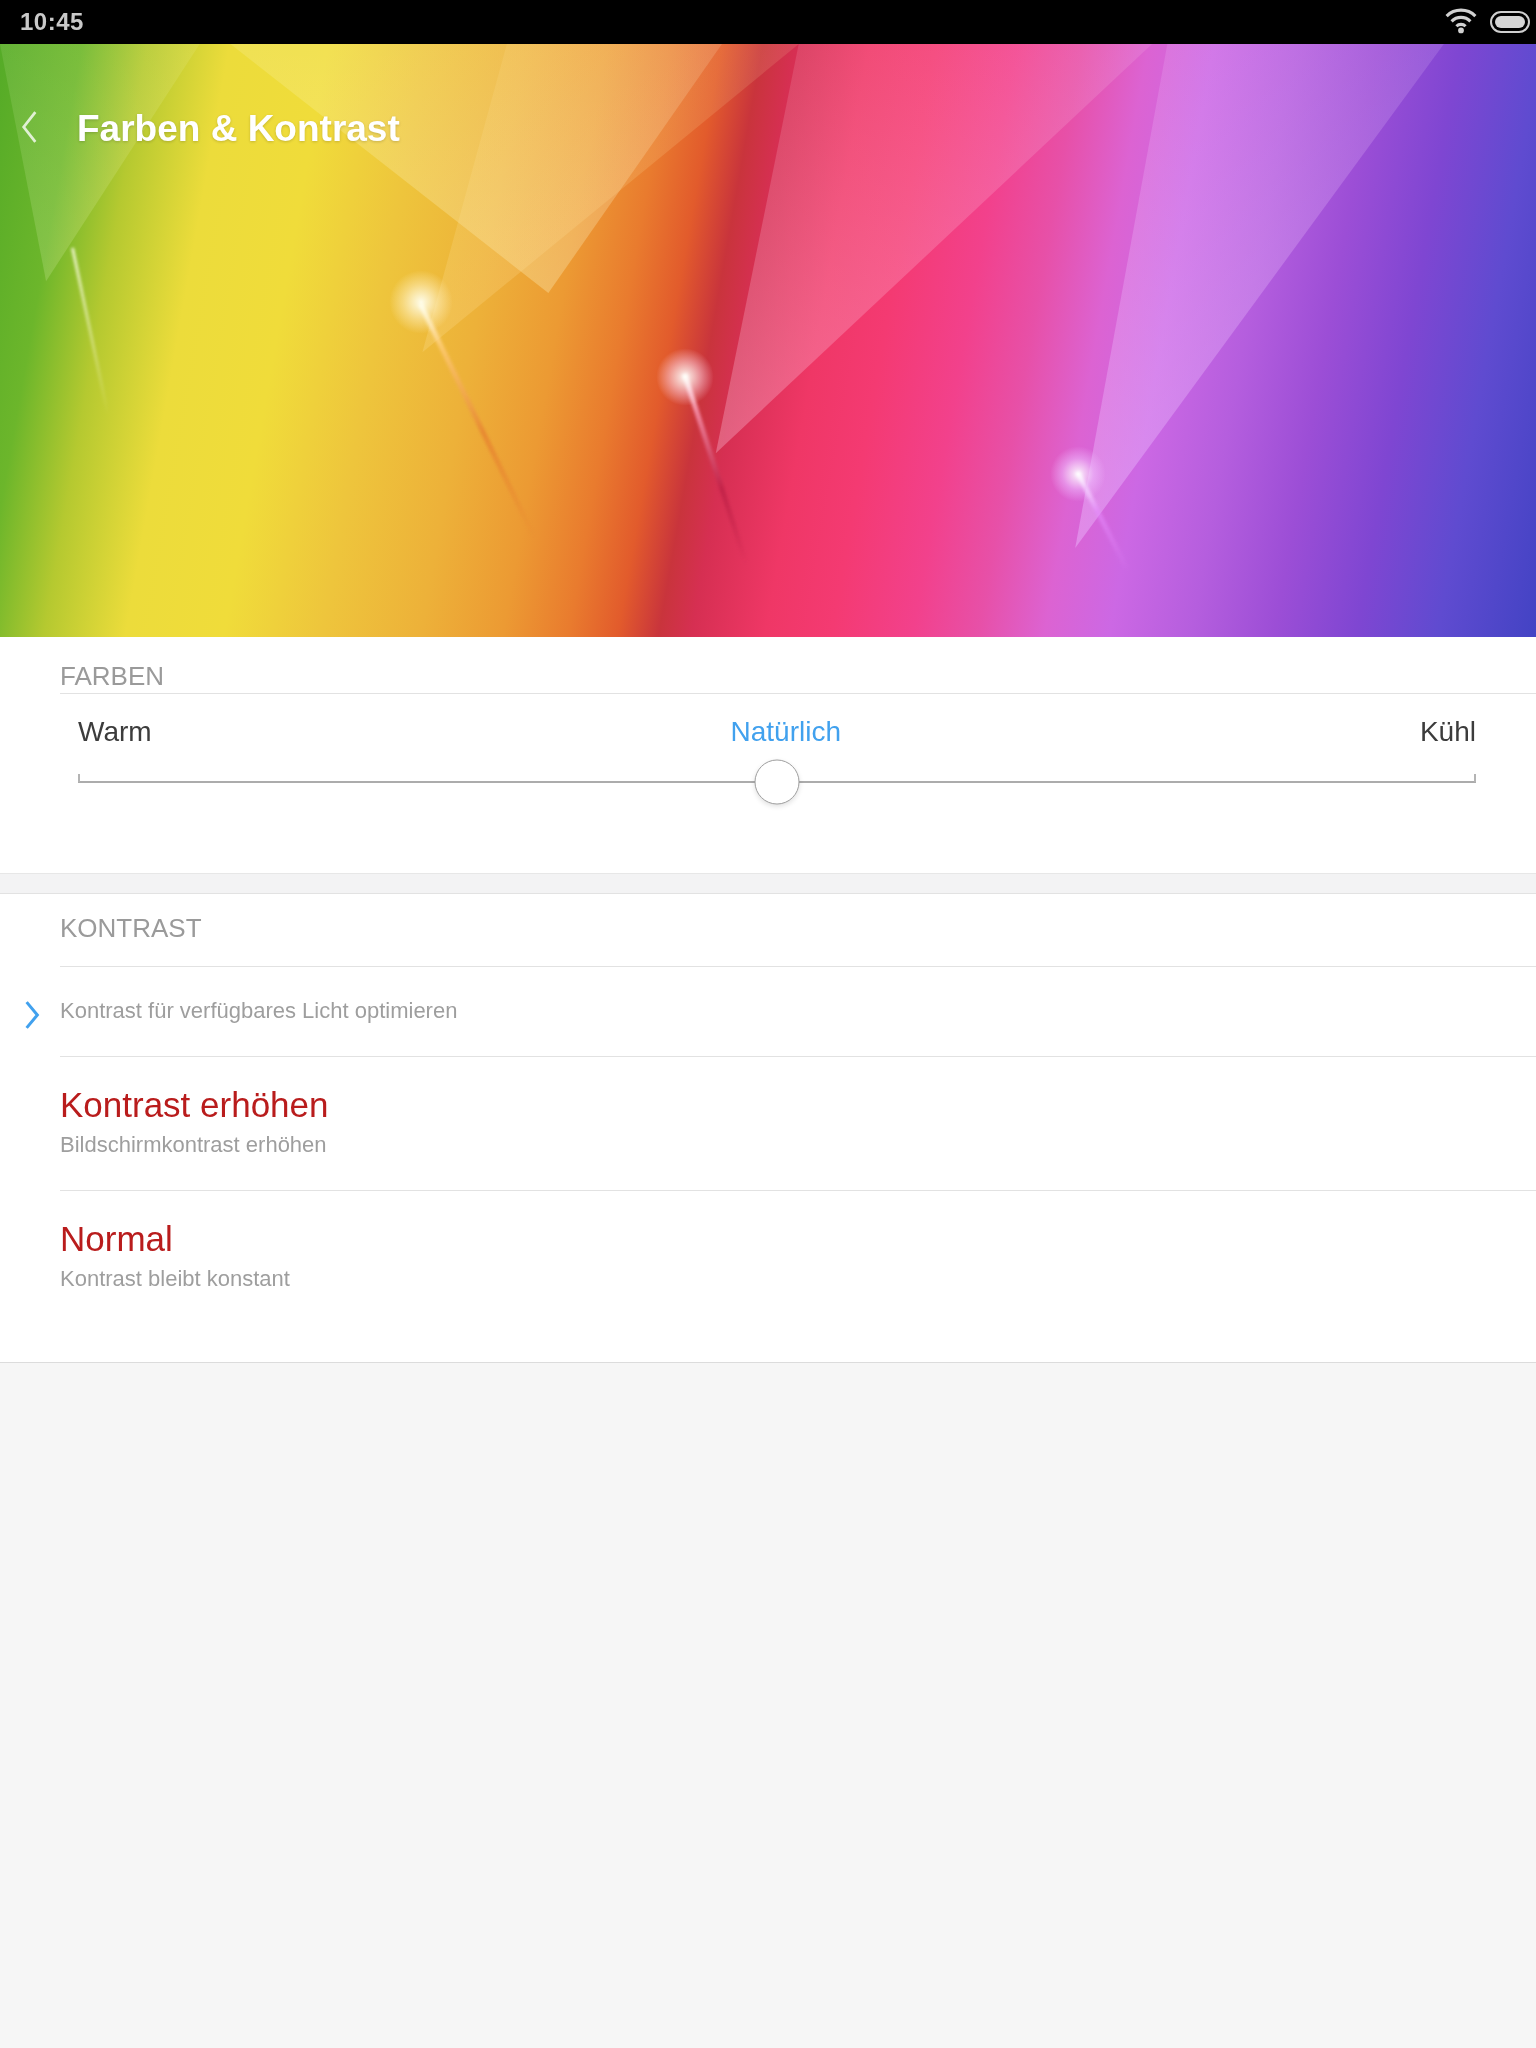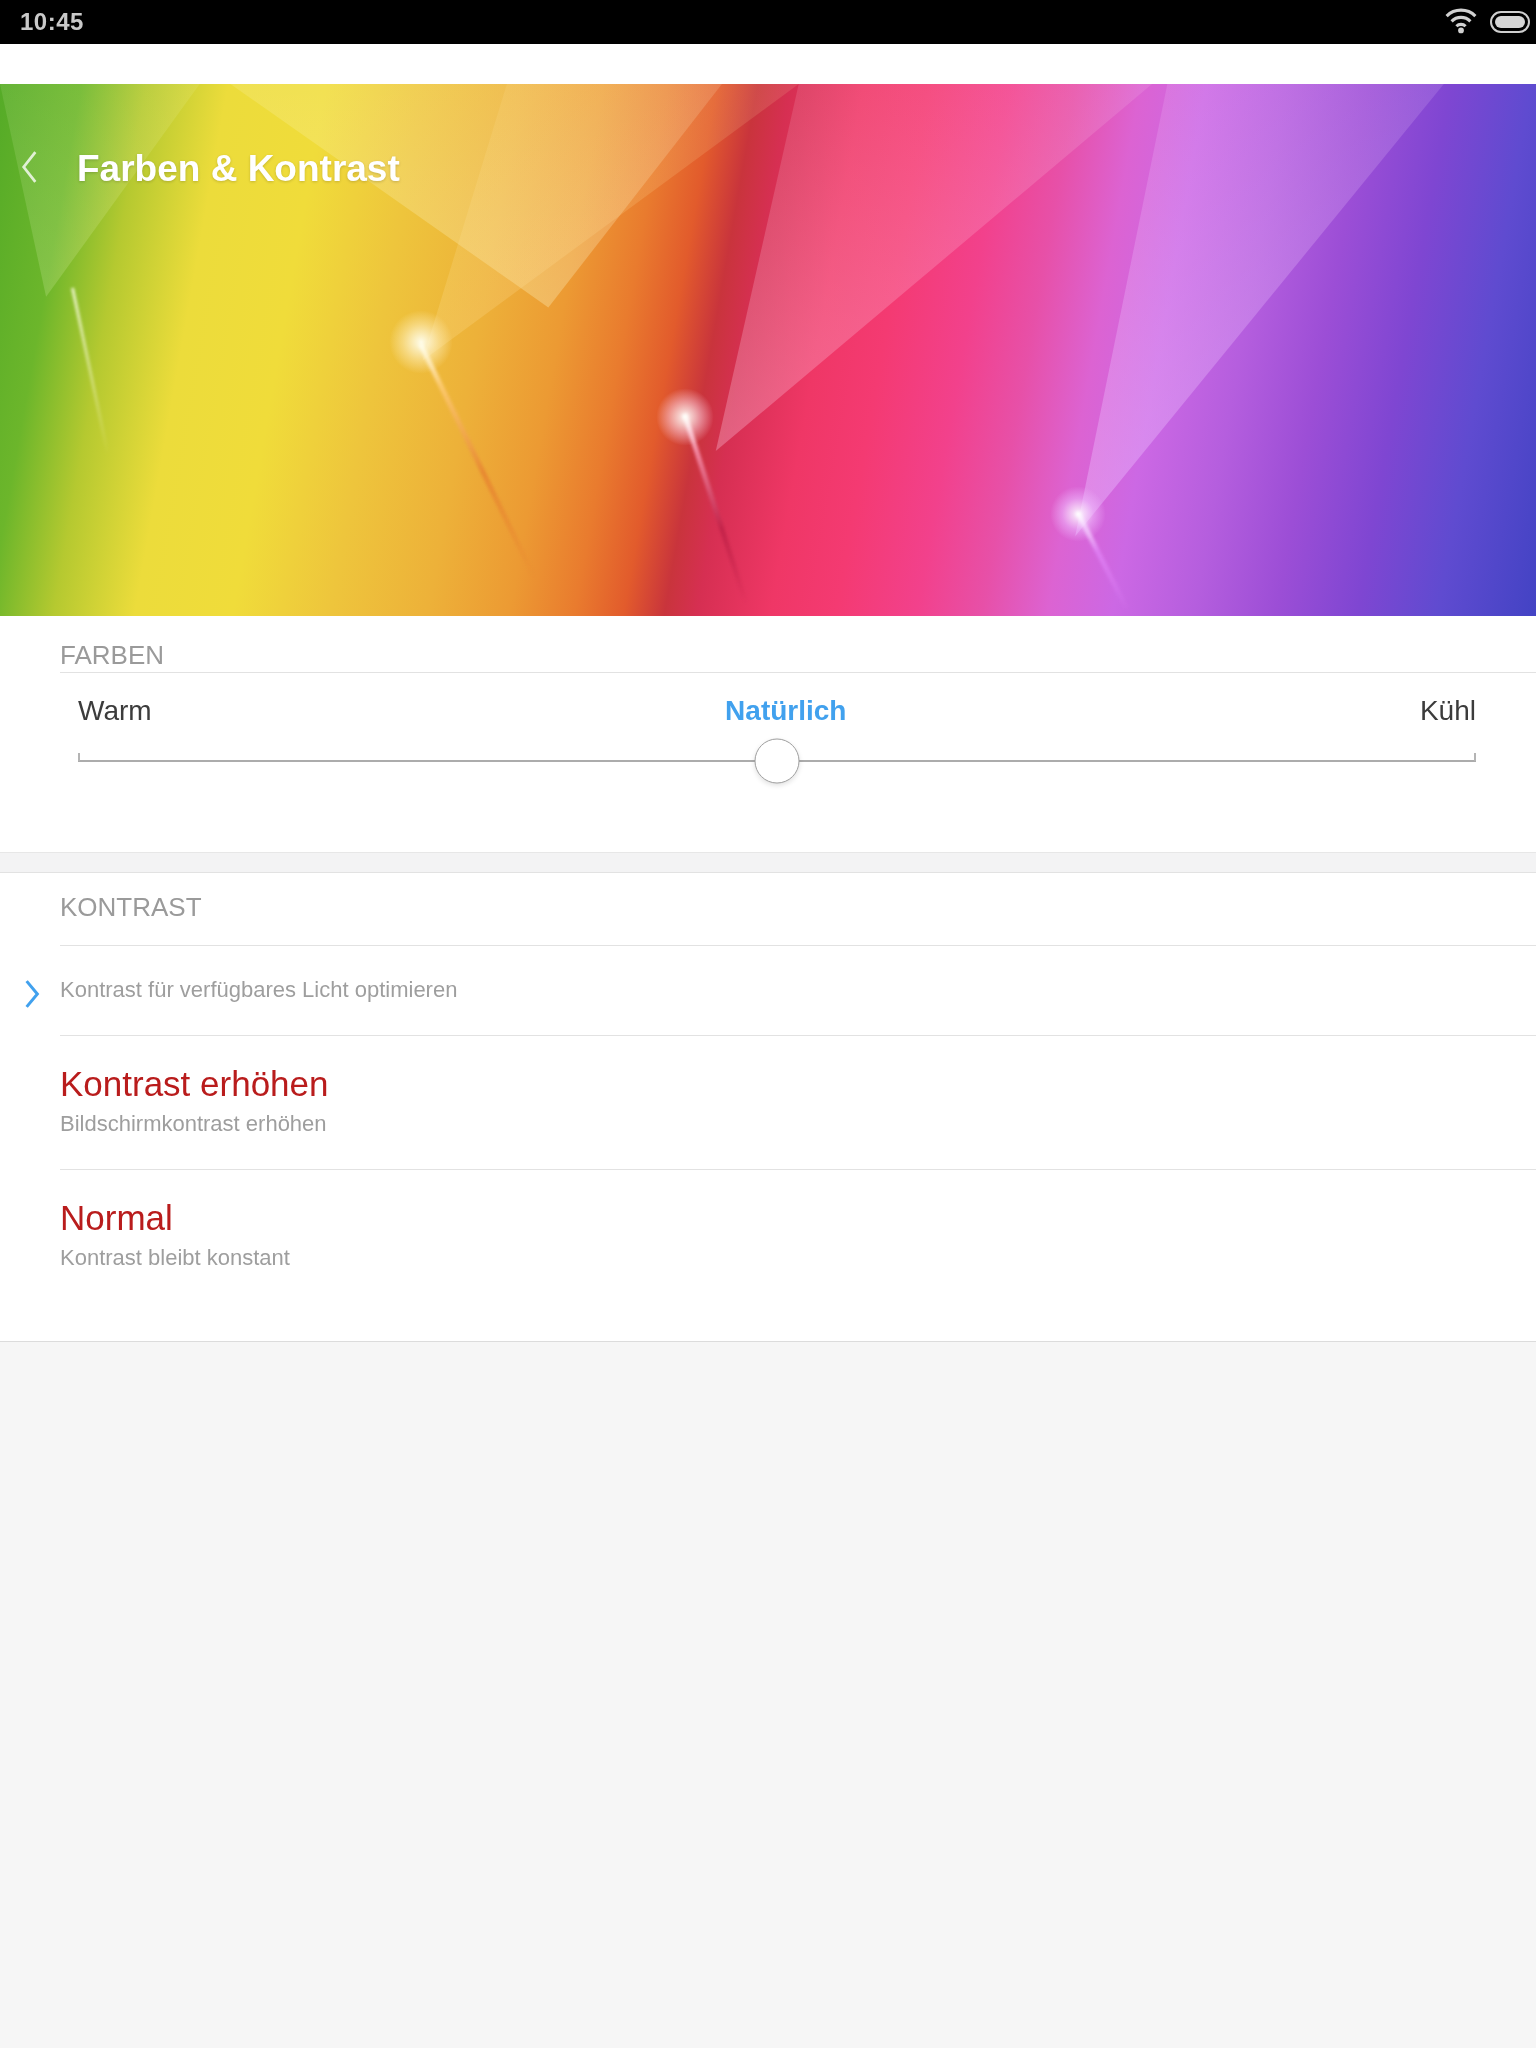--- a/index.html
+++ b/index.html
@@ -37,37 +37,36 @@
   }
   .battery-inner {
     width: 100%; height: 100%;
     background: #d6d6d6;
     border-radius: 6px;
   }
 
   
   .hero {
     position: relative;
-    height: 532px;
+    height: 593px;
     flex: none;
     overflow: hidden;
     background: linear-gradient(100deg,
       #55ab27 0%, #6cb62b 5%,
       #b5c930 9%, #ecdc3b 14%,
       #f0dc3a 20%, #eec53c 26%,
       #edb139 32%, #ec9a33 37%,
       #e97b2e 41%, #e25b2c 44%,
       #c9343c 46.5%, #d62f52 48.5%,
       #ef3766 53%, #f43a72 57%,
       #f2418c 62%, #e750a8 66%,
       #dc63d2 70%, #cc68e4 74%,
       #b55ede 79%, #9c4ed6 84%,
       #7f46d2 89%, #5f4bd0 94%,
       #4343c4 100%);
-    margin-top: 40px;
   }
   .wedge { position: absolute; inset: 0; pointer-events: none; }
   .wedge-green {
     clip-path: polygon(0% 0%, 13% 0%, 3% 40%);
     background: linear-gradient(to bottom, rgba(245,255,205,0.10), rgba(245,255,205,0.30));
   }
   .wedge-yellow {
     clip-path: polygon(15% 0%, 47% 0%, 35.7% 42%);
     background: linear-gradient(to bottom, rgba(255,253,222,0.15), rgba(255,250,200,0.50));
   }
@@ -145,21 +144,21 @@
   .sec-farben .section-label { padding-top: 22px; height: 56px; }
   .slider-labels {
     margin: 21px 60px 0 78px;
     height: 34px;
     display: flex;
     align-items: center;
     justify-content: space-between;
     font-size: 28px;
   }
   .slider-label-edge { color: #3c3c3c; }
-  .slider-label-center { color: var(--accent); font-weight: bold; }
+  .slider-label-center { color: var(--accent); }
   .slider-area {
     position: relative;
     margin: 0 60px 0 78px;
     height: 66px;
   }
   .slider-track {
     position: absolute; left: 0; right: 0; top: 32px; height: 2px;
     background: #acacac;
   }
   .slider-track::before, .slider-track::after {

